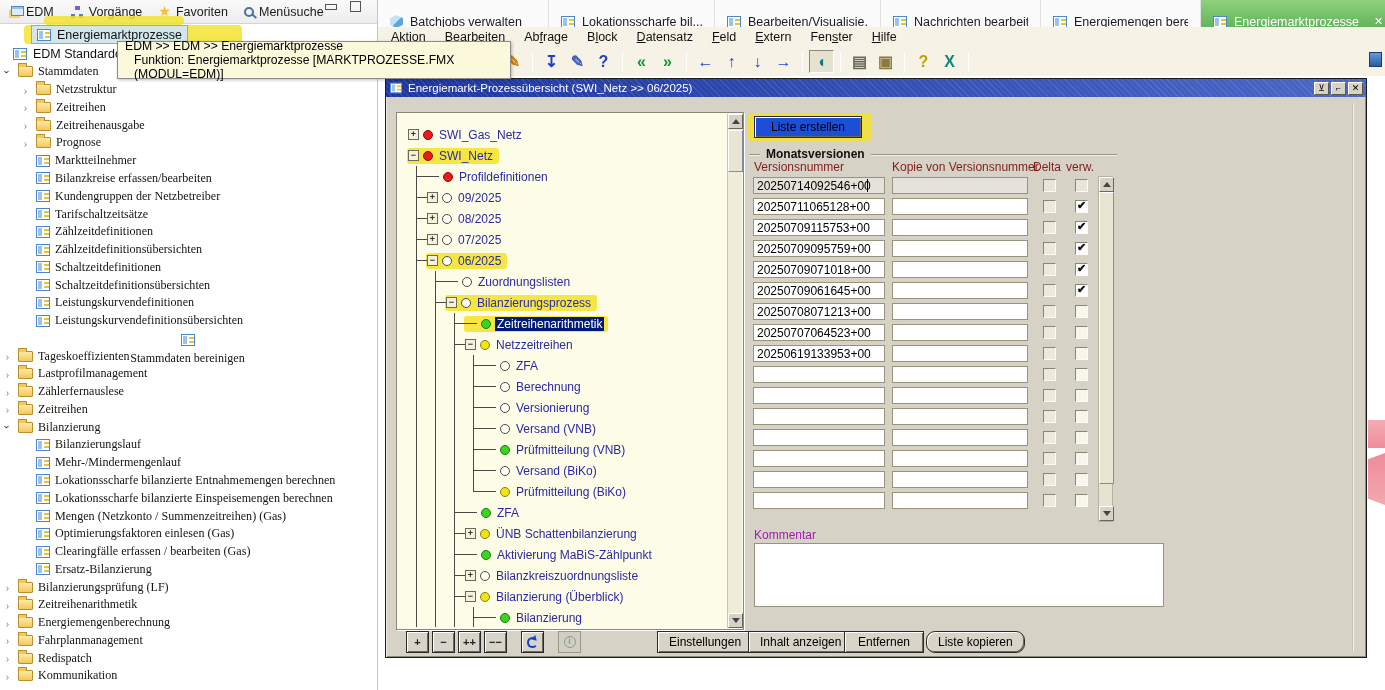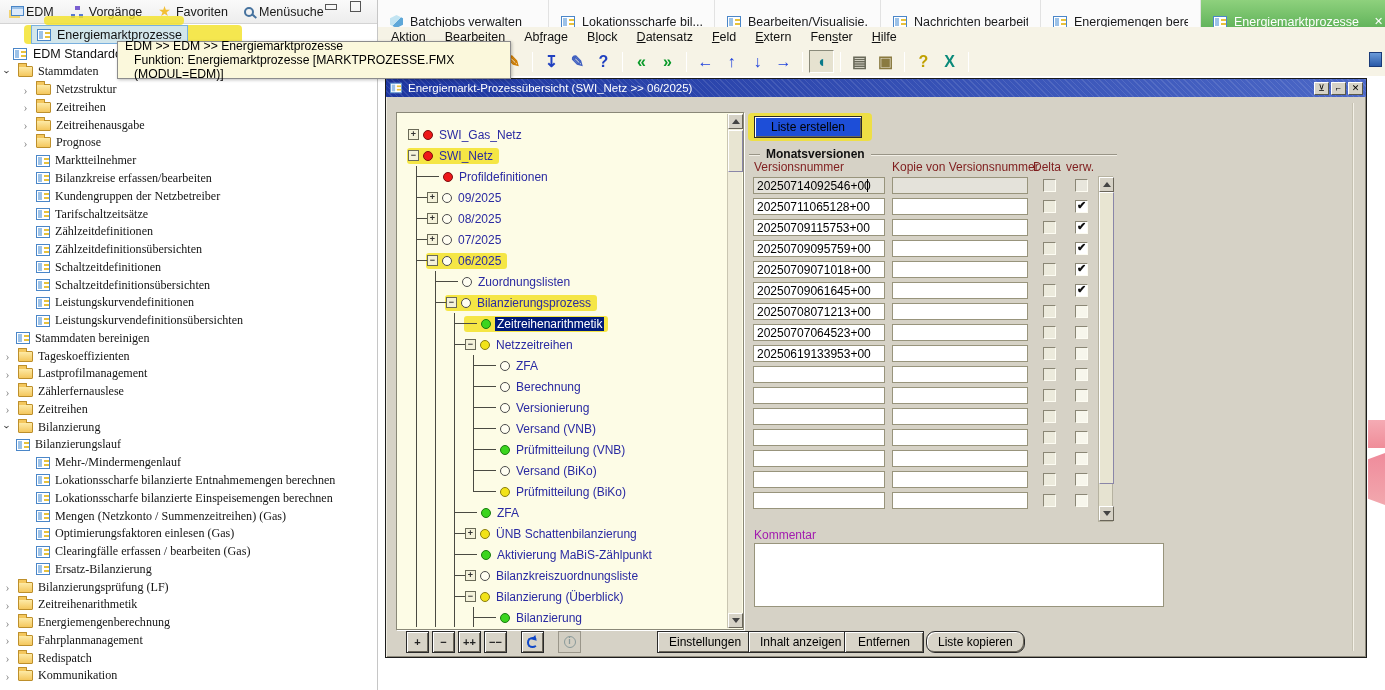--- a/index.html
+++ b/index.html
@@ -251,21 +251,21 @@
         <div class="nav-row" style="padding-left: 20px;">
           <span class="chev"></span>
           <span class="form-icon"></span>
           <span class="nav-label">Leistungskurvendefinitionen</span>
         </div>
         <div class="nav-row" style="padding-left: 20px;">
           <span class="chev"></span>
           <span class="form-icon"></span>
           <span class="nav-label">Leistungskurvendefinitionsübersichten</span>
         </div>
-        <div class="nav-row" style="">
+        <div class="nav-row" style=" flex-direction: column;">
           <span class="chev"></span>
           <span class="form-icon"></span>
           <span class="nav-label">Stammdaten bereinigen</span>
         </div>
         <div class="nav-row" style="padding-left: 2px;">
           <span class="chev col">›</span>
           <span class="folder-icon"></span>
           <span class="nav-label">Tageskoeffizienten</span>
         </div>
         <div class="nav-row" style="padding-left: 2px;">
@@ -281,21 +281,21 @@
         <div class="nav-row" style="padding-left: 2px;">
           <span class="chev col">›</span>
           <span class="folder-icon"></span>
           <span class="nav-label">Zeitreihen</span>
         </div>
         <div class="nav-row" style="padding-left: 2px;">
           <span class="chev exp">›</span>
           <span class="folder-icon"></span>
           <span class="nav-label">Bilanzierung</span>
         </div>
-        <div class="nav-row" style="">
+        <div class="nav-row" style="padding-left: 20px;">
           <span class="chev"></span>
           <span class="form-icon"></span>
           <span class="nav-label">Bilanzierungslauf</span>
         </div>
         <div class="nav-row" style="padding-left: 20px;">
           <span class="chev"></span>
           <span class="form-icon"></span>
           <span class="nav-label">Mehr-/Mindermengenlauf</span>
         </div>
         <div class="nav-row" style="padding-left: 20px;">

